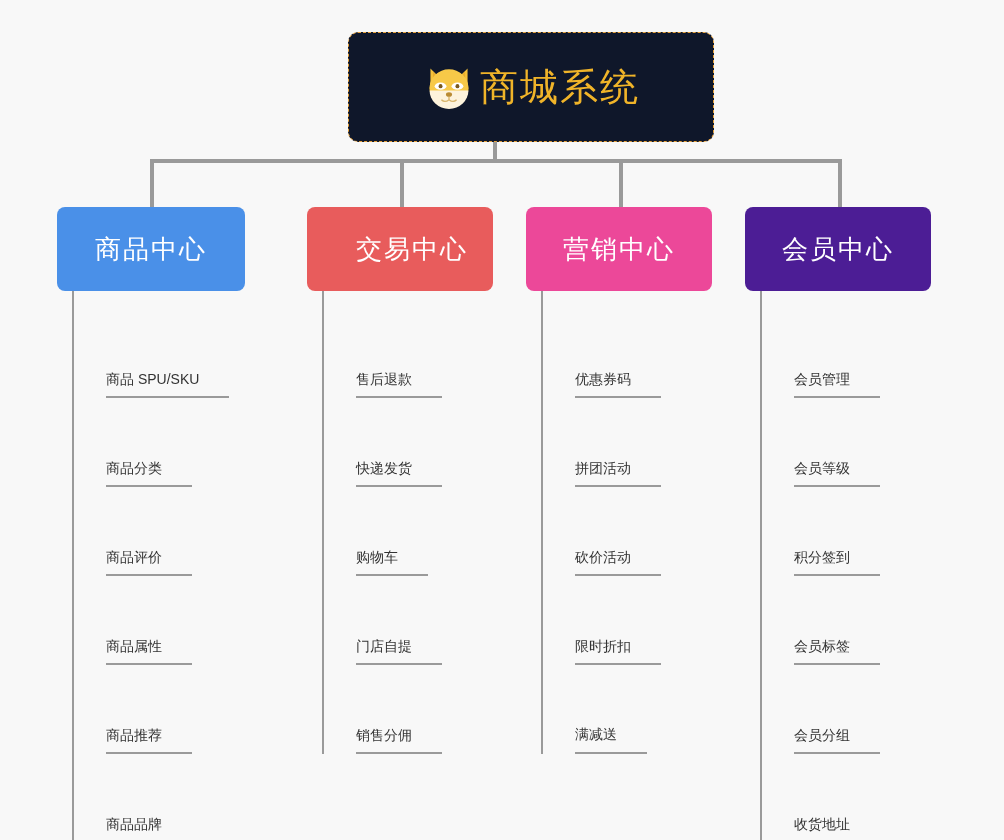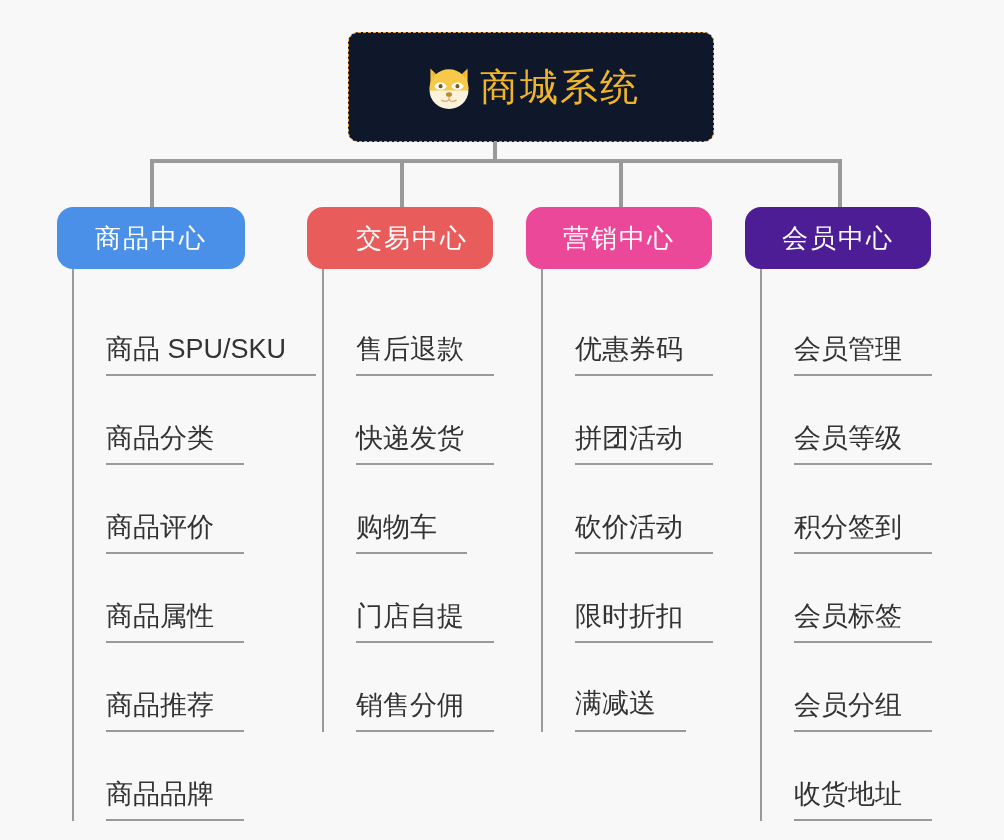--- a/index.html
+++ b/index.html
@@ -84,22 +84,22 @@
     position: absolute;
     top: 207px;
   }
   .col-1 { left: 57px;  }
   .col-2 { left: 307px; }
   .col-3 { left: 526px; }
   .col-4 { left: 745px; }
 
   .cat-header {
     box-sizing: border-box;
-    height: 62px;
-    border-radius: 16px;
+    height: 84px;
+    border-radius: 8px;
     display: flex;
     align-items: center;
     justify-content: center;
     color: #ffffff;
     font-size: 26px;
     letter-spacing: 2px;
     white-space: nowrap;
   }
   .col-1 .cat-header { width: 188px; }
   .col-2 .cat-header { width: 186px; padding-left: 24px; }
@@ -121,21 +121,21 @@
     background: #9a9a9a;
   }
   .leaf-item {
     position: relative;
     height: 89px;
     display: flex;
     align-items: flex-end;
     padding-left: 34px;
   }
   .leaf-label {
-    font-size: 27px;
+    font-size: 14px;
     color: #333333;
     line-height: 1.1;
     padding-bottom: 9px;
     border-bottom: 2px solid #0f766e;
     padding-right: 30px;
     white-space: nowrap;
   }
 </style>
 </head>
 <body style="background: rgb(248, 248, 248);">

